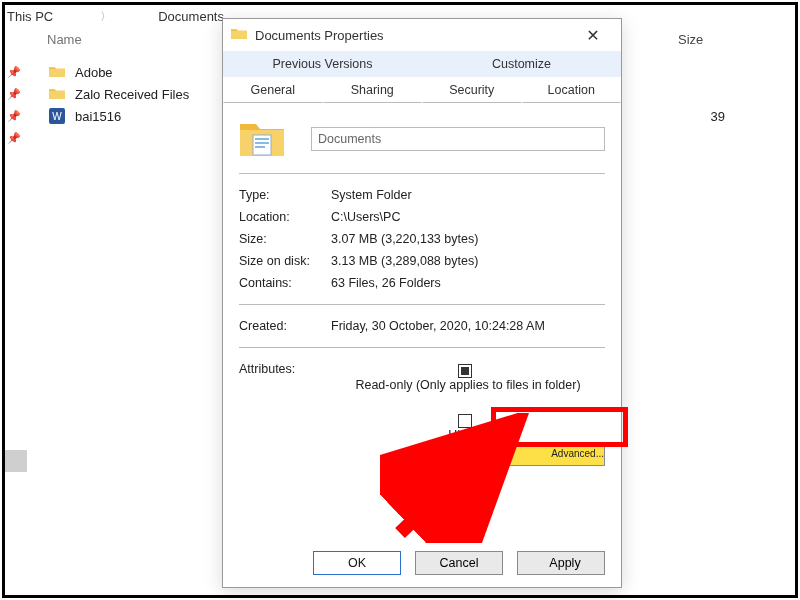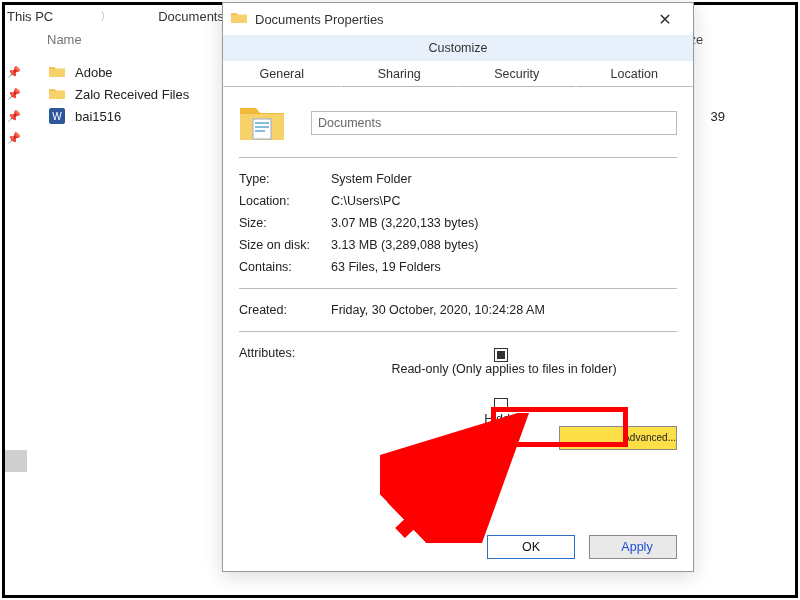--- a/index.html
+++ b/index.html
@@ -16,21 +16,21 @@
   .filelist { margin-top:14px; }
   .file-row { display:flex; align-items:center; height:22px; font-size:13px; color:#222;}
   .pin { width:18px; text-align:center; color:#666; font-size:11px; }
   .gap { width:25px;}
   .file-icon { width:18px; height:18px; margin-right:9px; display:flex; align-items:center; justify-content:center;}
   .file-name { flex:0 0 330px;}
   .file-type { flex:0 0 260px;}
   .file-size { flex:0 0 60px; text-align:right;}
   .sel-stub { position:absolute; left:5px; top:450px; width:22px; height:22px; background:#cfcfcf; }
   
-  .dialog { position:absolute; left:222px; top:2px; width:472px; height:570px; background:#fff; border:1px solid #999; box-shadow:0 4px 18px rgba(0,0,0,0.15);}
+  .dialog { position:absolute; left:222px; top:18px; width:400px; height:570px; background:#fff; border:1px solid #999; box-shadow:0 4px 18px rgba(0,0,0,0.15);}
   .dlg-title { display:flex; align-items:center; height:32px; padding:0 8px; font-size:13px; color:#333; }
   .dlg-title .t-icon { width:16px; height:16px; margin-right:8px;}
   .dlg-close { margin-left:auto; width:40px; text-align:center; font-size:16px; color:#333; cursor:default;}
   
   .tabrow { display:flex; font-size:12.5px; color:#333; }
   .tabrow > div { flex:1; text-align:center; padding:5px 0; border:1px solid transparent;}
   .tab-top { background:#e8f0fb;}
   .tab-bottom > div { border-bottom:1px solid #bbb;}
   .tab-active { background:#fff; border:1px solid #bbb; border-bottom:1px solid #fff; position:relative; z-index:2;}
   .tabcontent { border:0; padding:10px 16px 0 16px; font-size:12.5px; color:#222;}
@@ -44,21 +44,21 @@
   .kv .v { flex:1; }
   
   .attr-row { display:flex; align-items:center; padding:2px 0;flex-direction:column; }
   .chk { width:14px; height:14px; border:1px solid #333; margin-right:7px; display:flex; align-items:center; justify-content:center;}
   .chk.mixed::after { content:""; width:8px; height:8px; background:#333; display:block;}
   .adv-btn { margin-left:auto; width:118px; height:24px; border:1px solid #8a8a8a; background:#fde047; font-size:10px; text-align:right; line-height:22px;}
   
   .dlg-buttons { position:absolute; bottom:12px; right:16px; display:flex; gap:14px;}
   .dlg-buttons .btn { width:88px; height:24px; border:1px solid #8a8a8a; background:#e9e9e9; font-size:12.5px; text-align:center; line-height:22px;}
   .dlg-buttons .btn.ok { border:1px solid #2a6fc9; background:#fff; color:#111;}
-  .dlg-buttons .btn.apply { color:#1d4ed8;padding-left:8px;}
+  .dlg-buttons .btn.apply { color:#000000;padding-left:8px;}
   
   .highlight { position:absolute; border:5px solid #f00; }
   .arrow { position:absolute; pointer-events:none; }
   
   .folder-y { fill:#f7d26a; }
   .folder-y2 { fill:#f0b93a; }
 </style>
 </head>
 <body>
 <div class="frame"></div>
@@ -123,20 +123,21 @@
       <svg viewBox="0 0 20 16" width="16" height="14">
           <path class="folder-y2" d="M0 2h7l2 2h11v10H0z"></path>
           <path class="folder-y" d="M0 4h20v10H0z"></path>
         </svg>
     </div>
     <span>Documents Properties</span>
     <div class="dlg-close">✕</div>
   </div>
 
   <div class="tabrow tab-top">
+    <div>Previous Versions</div>
     <div>Customize</div>
   </div>
   <div class="tabrow tab-bottom">
     <div class="tab-active">General</div>
     <div>Sharing</div>
     <div>Security</div>
     <div>Location</div>
   </div>
 
   <div class="tabcontent">
@@ -165,21 +166,21 @@
     <div class="kv">
         <div class="k">Size:</div>
         <div class="v">3.07 MB (3,220,133 bytes)</div>
       </div>
     <div class="kv">
         <div class="k">Size on disk:</div>
         <div class="v">3.13 MB (3,289,088 bytes)</div>
       </div>
     <div class="kv">
         <div class="k">Contains:</div>
-        <div class="v">63 Files, 19 Folders</div>
+        <div class="v">63 Files, 26 Folders</div>
       </div>
     <hr class="sep">
     <div class="kv">
         <div class="k">Created:</div>
         <div class="v">Friday, 30 October, 2020, 10:24:28 AM</div>
       </div>
     <hr class="sep">
     <div class="kv">
       <div class="k">Attributes:</div>
       <div class="v">
@@ -191,20 +192,21 @@
           <div class="chk"></div>
           <span>Hidden</span>
           <div class="adv-btn">Advanced...</div>
         </div>
       </div>
     </div>
   </div>
 
   <div class="dlg-buttons">
     <div class="btn ok">OK</div>
+    <div class="btn">Cancel</div>
     <div class="btn apply">Apply</div>
   </div>
 </div>
 
 <div class="highlight" style="left:491px; top:407px; width:137px; height:40px;"></div>
 
 <svg class="arrow" style="left:380px; top:413px;" width="170" height="130">
   <defs>
       <marker id="ah" markerWidth="12" markerHeight="12" refX="9" refY="6" orient="auto">
         <path d="M0,0 L12,6 L0,12 z" fill="#f00"></path>

